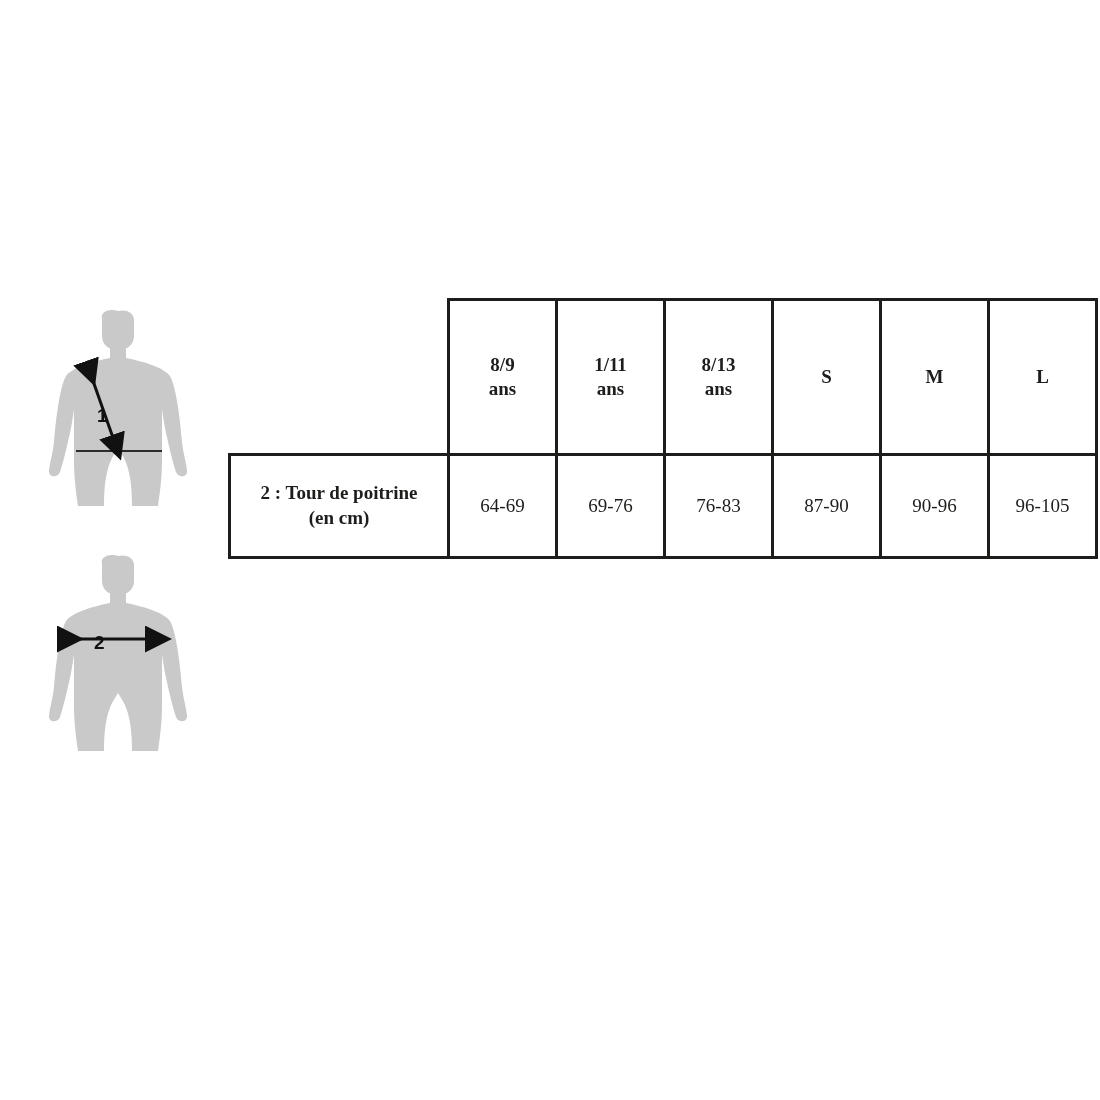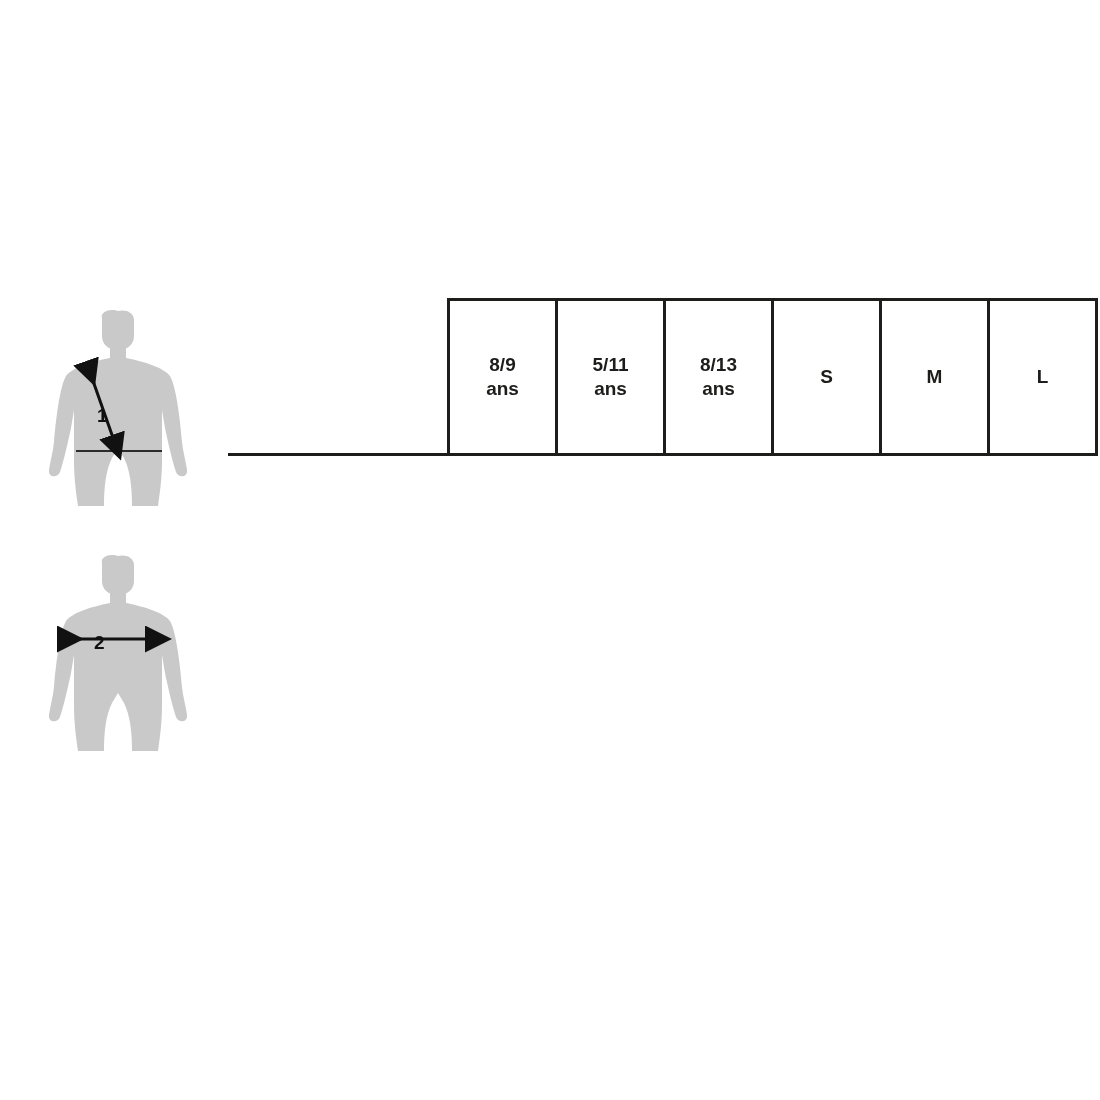--- a/index.html
+++ b/index.html
@@ -44,20 +44,21 @@
   #label-1 { left: 67px; top: 96px; }
   #label-2 { left: 64px; top: 78px; }
 
   
   #size-table {
     position: absolute;
     left: 228px;
     top: 298px;
     border-collapse: collapse;
     table-layout: fixed;
+    font-family: Liberation Serif, serif;
   }
   #size-table td, #size-table th {
     border: 3px solid #1d1d1b;
     text-align: center;
     vertical-align: middle;
     font-size: 19px;
     color: #1d1d1b;
     padding: 0;
   }
   
@@ -150,21 +151,21 @@
 
 <table id="size-table">
   <thead>
     <tr>
       <td class="corner-cell"></td>
       <td class="col-head">
         <span>8/9</span>
         <span class="head-line2">ans</span>
       </td>
       <td class="col-head">
-        <span>5/11</span>
+        <span>1/11</span>
         <span class="head-line2">ans</span>
       </td>
       <td class="col-head">
         <span>8/13</span>
         <span class="head-line2">ans</span>
       </td>
       <td class="col-head">
         <span>S</span>
         <span class="head-line2"></span>
       </td>
@@ -172,14 +173,26 @@
         <span>M</span>
         <span class="head-line2"></span>
       </td>
       <td class="col-head">
         <span>L</span>
         <span class="head-line2"></span>
       </td>
     </tr>
   </thead>
   <tbody>
+    <tr class="row-2">
+      <td class="row-head">
+        <div>2 : Tour de poitrine</div>
+        <div>(en cm)</div>
+      </td>
+      <td class="data-cell">64-69</td>
+      <td class="data-cell">69-76</td>
+      <td class="data-cell">76-83</td>
+      <td class="data-cell">87-90</td>
+      <td class="data-cell">90-96</td>
+      <td class="data-cell">96-105</td>
+    </tr>
   </tbody>
 </table>
 
 </body></html>

